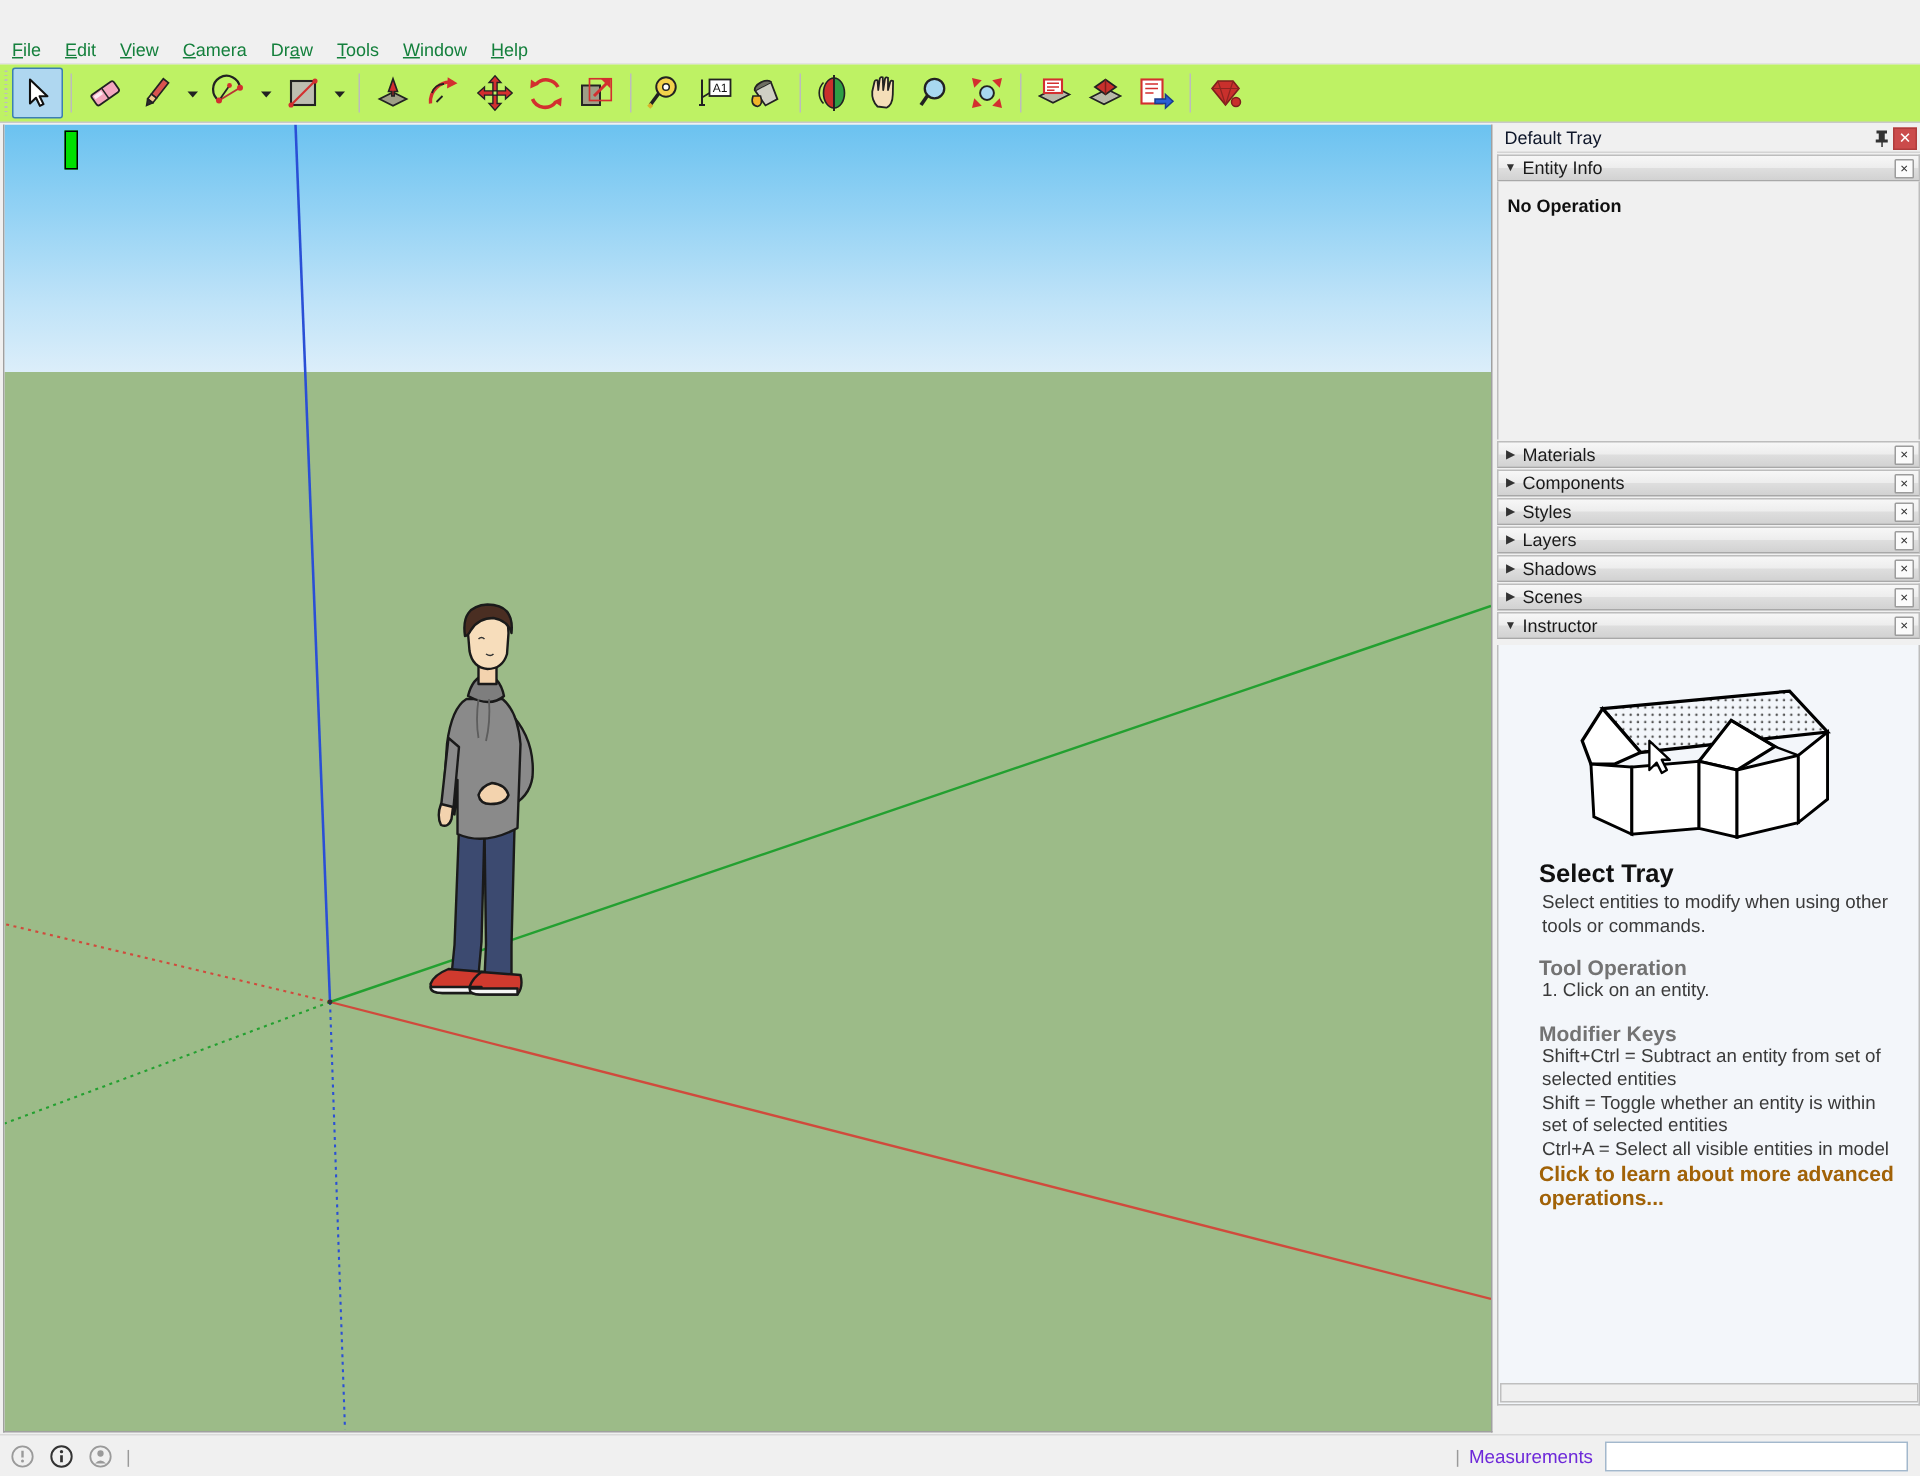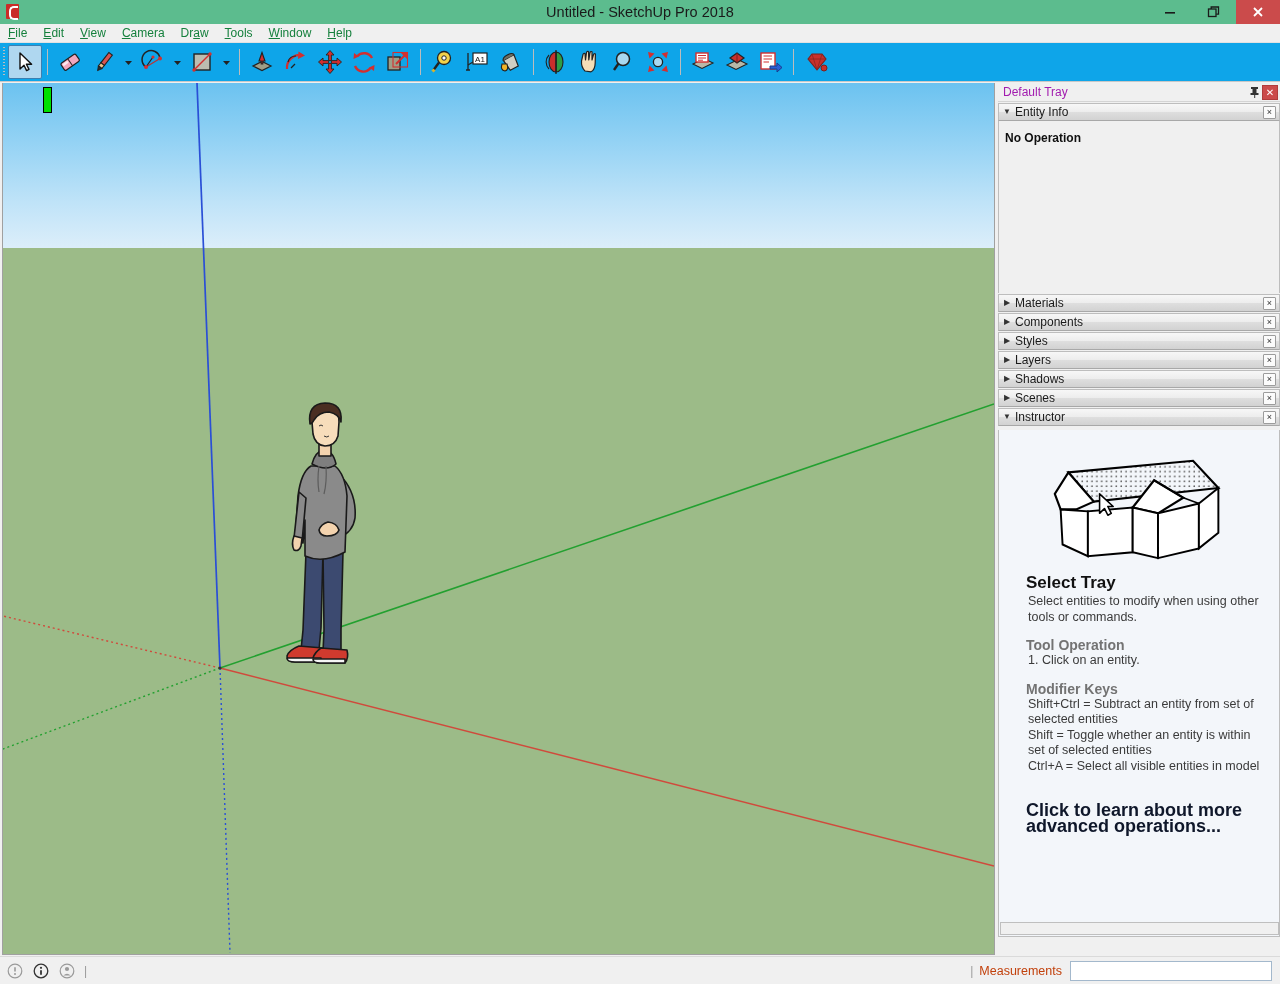--- a/index.html
+++ b/index.html
@@ -53,21 +53,21 @@
   }
   .menu-item {
     font-size: 12px; color: #15803d; padding: 1px 8px;
     line-height: 16px; white-space: nowrap;
   }
   .menu-item u { text-decoration: underline; }
 
   
   .toolbar {
     position: absolute; left: 0; top: 43px; width: 1280px; height: 39px;
-    background: #0ea5e9; display: flex; align-items: center;
+    background: #bef264; display: flex; align-items: center;
     border-bottom: 1px solid #C8C8C8;
   }
   .tb-grip {
     width: 7px; height: 30px; margin-left: 1px; flex: none;
     background-image: repeating-linear-gradient(
        to bottom, #BDBDBD 0px, #BDBDBD 1px, transparent 1px, transparent 3px);
     background-size: 2px 100%; background-repeat: no-repeat;
     background-position: 2px 0;
   }
   .tb-btn {
@@ -116,21 +116,21 @@
   .tray {
     position: absolute; left: 998px; top: 83px;
     width: 282px; height: 872px;
     background: #F0F0F0;
   }
   .tray-title {
     height: 19px; display: flex; align-items: center;
     background: #F0F0F0; border-bottom: 1px solid #D4D4D4;
     padding-left: 5px;
   }
-  .tray-title-text { font-size: 12px; color: #a21caf; flex: 1; }
+  .tray-title-text { font-size: 12px; color: #0f172a; flex: 1; }
   .tray-pin {
     width: 16px; height: 15px; display: flex;
     align-items: center; justify-content: center;
   }
   .tray-x {
     width: 16px; height: 15px; margin-right: 2px;
     background: #CB4B4B; color: #fff; font-size: 10px;
     display: flex; align-items: center; justify-content: center;
     border: 1px solid #B03C3C;
   }
@@ -162,74 +162,50 @@
     background: #F3F6FA; border-left: 1px solid #BDBDBD;
     border-right: 1px solid #BDBDBD; border-bottom: 1px solid #BDBDBD;
     overflow: hidden;
   }
   .ins-img { margin: 21px auto 0; width: 185px; height: 112px; display: block; }
   .ins-text { padding: 10px 16px 0 27px; }
   .ins-h1 { font-size: 17px; font-weight: bold; color: #111; margin-bottom: 1px; }
   .ins-p { font-size: 12.5px; color: #3A3A3A; line-height: 15.5px; padding-left: 2px; }
   .ins-h2 { font-size: 14px; font-weight: bold; color: #737373; margin-top: 12px; }
   .ins-link {
-    font-size: 18px; font-weight: bold; color: #0f172a;
-    margin-top: 28px; line-height: 16px;
+    font-size: 14px; font-weight: bold; color: #a16207;
+    margin-top: 0; line-height: 16px;
   }
   .ins-scroll {
     position: absolute; left: 1px; bottom: 1px; width: 279px; height: 13px;
     background: #F0F0F0; border: 1px solid #BFBFBF;
   }
 
   
   .statusbar {
     position: absolute; left: 0; top: 956px; width: 1280px; height: 28px;
     background: #F0F0F0; border-top: 1px solid #DADADA;
     display: flex; align-items: center;
   }
   .sb-icon { width: 22px; height: 22px; margin-left: 4px; flex: none;
     display: flex; align-items: center; justify-content: center; }
   .sb-div { color: #9A9A9A; font-size: 12px; margin: 0 6px; }
   .sb-text { font-size: 12.5px; color: #1A1A1A; }
   .sb-right { margin-left: auto; display: flex; align-items: center; }
-  .sb-meas-label { font-size: 12.5px; color: #c2410c; margin-right: 8px; }
+  .sb-meas-label { font-size: 12.5px; color: #6d28d9; margin-right: 8px; }
   .sb-meas-input {
     width: 202px; height: 20px; margin-right: 8px;
     background: #fff; border: 1px solid #A3B8CC;
   }
 </style>
 </head>
 <body>
 
 <div id="app">
 
-  <div class="titlebar">
-    <div class="title-icon">
-      <div class="sk-logo"></div>
-    </div>
-    <div class="title-text">Untitled - SketchUp Pro 2018</div>
-    <div class="win-btns">
-      <div class="win-btn">
-        <svg width="14" height="14" viewBox="0 0 14 14">
-            <rect x="2" y="7" width="10" height="1.6" fill="#1a1a1a"></rect>
-          </svg>
-      </div>
-      <div class="win-btn">
-        <svg width="14" height="14" viewBox="0 0 14 14">
-          <rect x="1.5" y="4" width="7.5" height="7.5" fill="none" stroke="#1a1a1a" stroke-width="1.3"></rect>
-          <path d="M4.2 4 V2 H11.5 V9.2 H9.3" fill="none" stroke="#1a1a1a" stroke-width="1.3"></path>
-        </svg>
-      </div>
-      <div class="win-btn close">
-        <svg width="14" height="14" viewBox="0 0 14 14">
-          <path d="M3 3 L11 11 M11 3 L3 11" stroke="#fff" stroke-width="1.8" fill="none"></path>
-        </svg>
-      </div>
-    </div>
-  </div>
 
   <div class="menubar">
     <div class="menu-item"><u>F</u>ile</div>
     <div class="menu-item"><u>E</u>dit</div>
     <div class="menu-item"><u>V</u>iew</div>
     <div class="menu-item"><u>C</u>amera</div>
     <div class="menu-item">Dr<u>a</u>w</div>
     <div class="menu-item"><u>T</u>ools</div>
     <div class="menu-item"><u>W</u>indow</div>
     <div class="menu-item"><u>H</u>elp</div>

